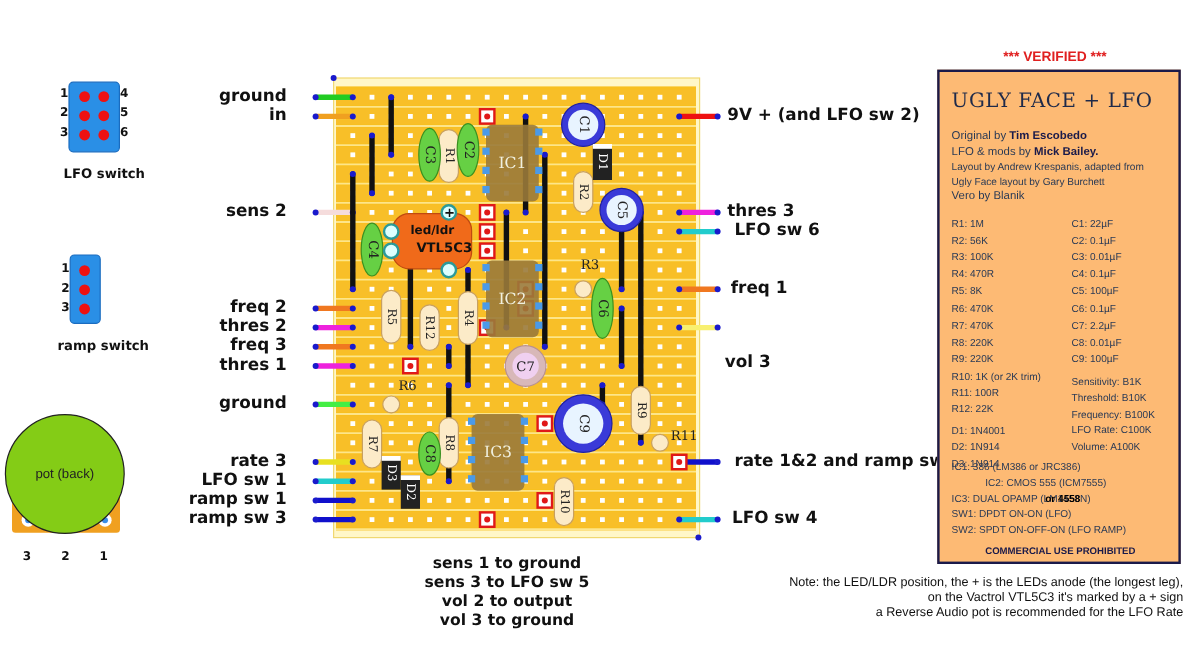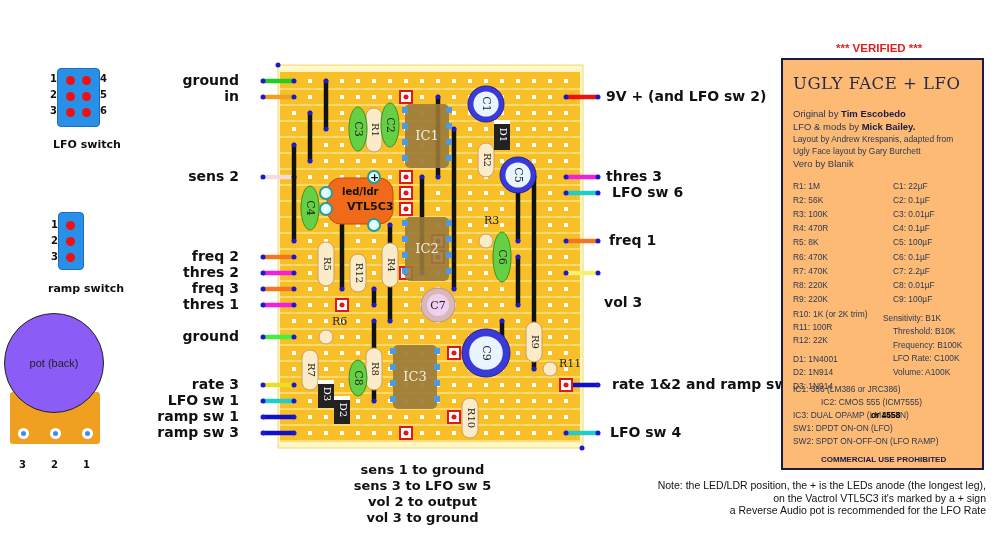--- a/index.html
+++ b/index.html
@@ -853,21 +853,21 @@
     <div style="position:absolute;left:8px;top:36px;width:11px;height:11px;border-radius:50%;background:#fff;">
         <div style="margin:3px;width:5px;height:5px;border-radius:50%;background:#3a8ee6"></div>
       </div>
     <div style="position:absolute;left:40px;top:36px;width:11px;height:11px;border-radius:50%;background:#fff;">
         <div style="margin:3px;width:5px;height:5px;border-radius:50%;background:#3a8ee6"></div>
       </div>
     <div style="position:absolute;left:72px;top:36px;width:11px;height:11px;border-radius:50%;background:#fff;">
         <div style="margin:3px;width:5px;height:5px;border-radius:50%;background:#3a8ee6"></div>
       </div>
   </div>
-  <div style="position:absolute;left:4px;top:313px;width:98px;height:98px;border-radius:50%;background:#8b5cf6;border:1px solid #222;display:flex;align-items:center;justify-content:center;">
+  <div style="position:absolute;left:4px;top:345px;width:98px;height:98px;border-radius:50%;background:#84cc16;border:1px solid #222;display:flex;align-items:center;justify-content:center;">
     <span style="font-size:11px;color:#222;font-family:'Liberation Sans',sans-serif">pot (back)</span>
   </div>
   <span class="sw-num" style="left:19px;top:459px">3</span>
   <span class="sw-num" style="left:51px;top:459px">2</span>
   <span class="sw-num" style="left:83px;top:459px">1</span>
 </div>
 
 <div class="bottomnote">
   <div>sens 1 to ground</div>
   <div>sens 3 to LFO sw 5</div>
@@ -902,21 +902,21 @@
       <div class="t" style="left: 110px; top: 135.1px;">C2: 0.1µF</div>
       <div class="t" style="left: 110px; top: 149.2px;">C3: 0.01µF</div>
       <div class="t" style="left: 110px; top: 163.3px;">C4: 0.1µF</div>
       <div class="t" style="left: 110px; top: 177.4px;">C5: 100µF</div>
       <div class="t" style="left: 110px; top: 191.5px;">C6: 0.1µF</div>
       <div class="t" style="left: 110px; top: 205.6px;">C7: 2.2µF</div>
       <div class="t" style="left: 110px; top: 219.7px;">C8: 0.01µF</div>
       <div class="t" style="left: 110px; top: 233.8px;">C9: 100µF</div>
     </div>
   <div id="bom-pot">
-      <div class="t" style="left: 100px; top: 253px;">Sensitivity: B1K</div>
+      <div class="t" style="left: 110px; top: 253px;">Sensitivity: B1K</div>
       <div class="t" style="left: 110px; top: 266.4px;">Threshold: B10K</div>
       <div class="t" style="left: 110px; top: 279.8px;">Frequency: B100K</div>
       <div class="t" style="left: 110px; top: 293.2px;">LFO Rate: C100K</div>
       <div class="t" style="left: 110px; top: 306.6px;">Volume: A100K</div>
     </div>
   <div id="bom-dio">
       <div class="t" style="left: 10px; top: 294px;">D1: 1N4001</div>
       <div class="t" style="left: 10px; top: 307.3px;">D2: 1N914</div>
       <div class="t" style="left: 10px; top: 320.6px;">D3: 1N914</div>
     </div>

